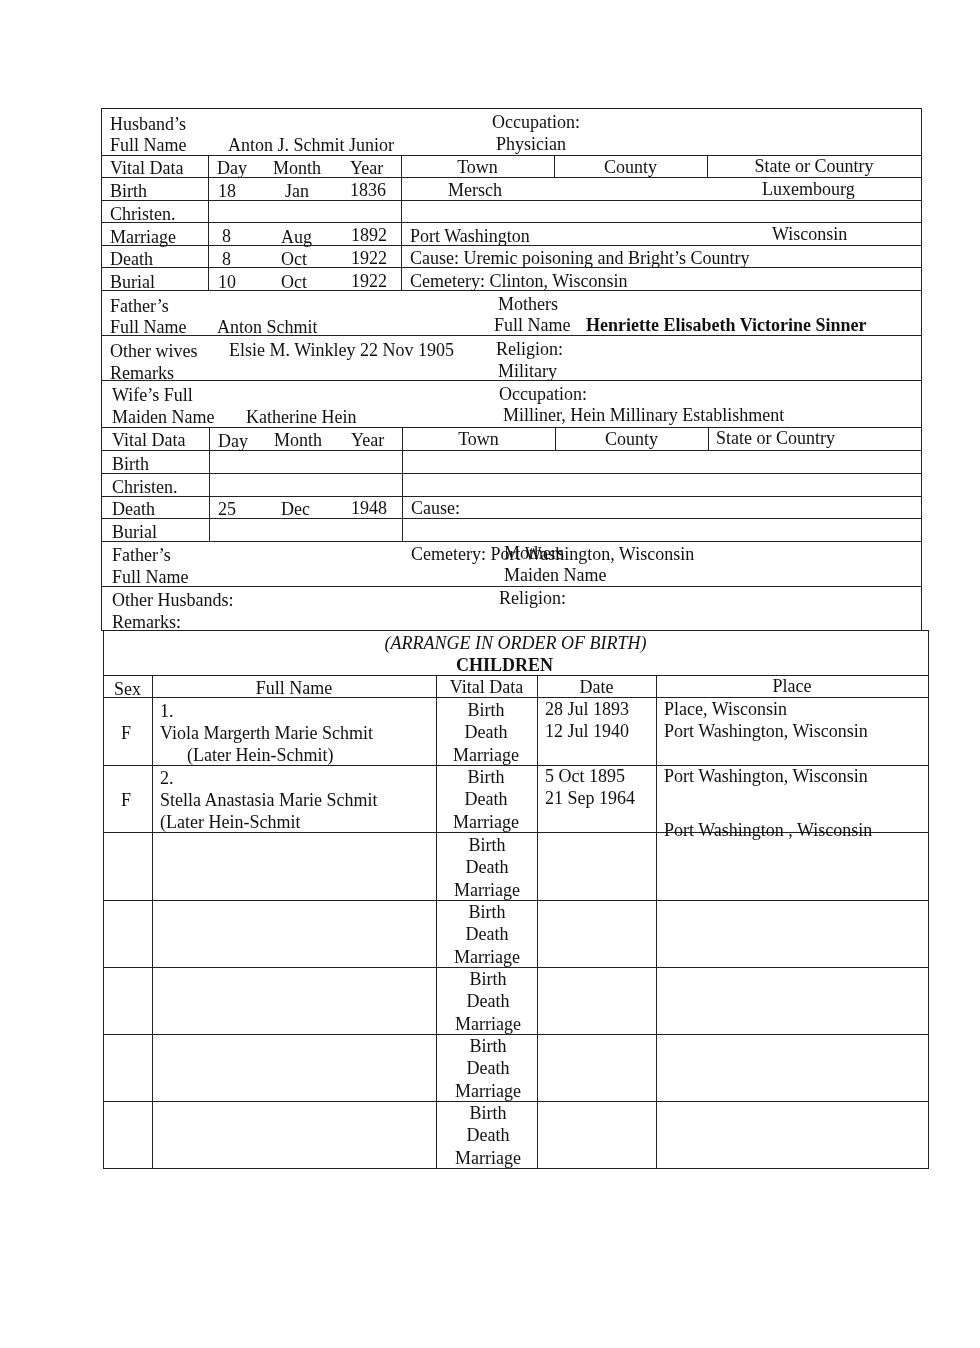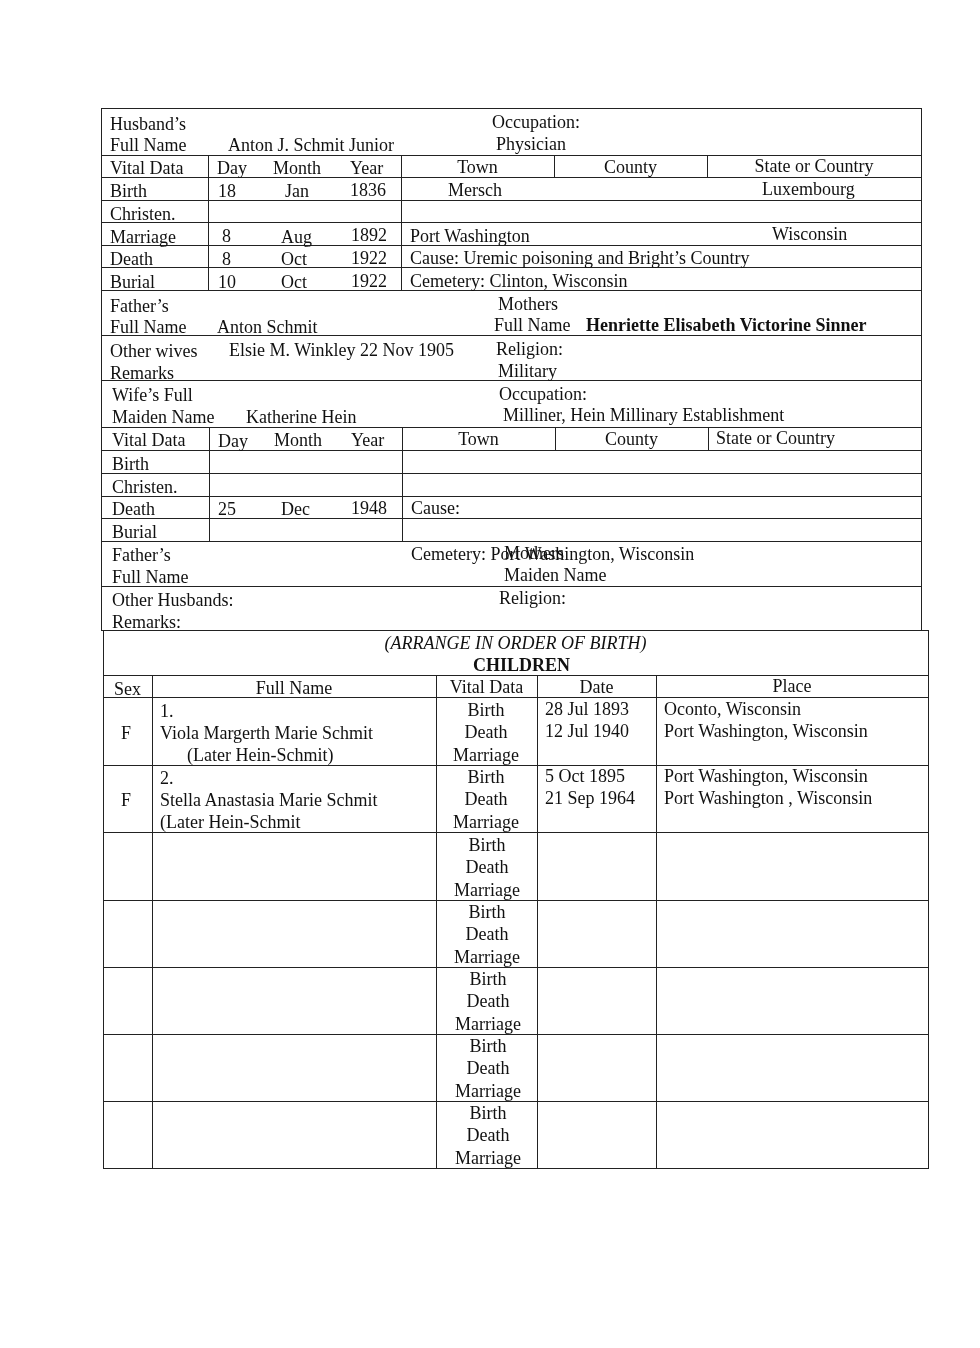--- a/index.html
+++ b/index.html
@@ -161,58 +161,58 @@
   <span class="t" style="left:504px; top:543px;">Mothers</span>
   <span class="t" style="left:504px; top:565px;">Maiden Name</span>
 
   <span class="t" style="left:112px; top:590px;">Other Husbands:</span>
   <span class="t" style="left:112px; top:612px;">Remarks:</span>
   <span class="t" style="left:499px; top:588px;">Religion:</span>
 </section>
 
 <section>
   <span class="t i c" style="left:103px; width:825px; top:633px;">(ARRANGE IN ORDER OF BIRTH)</span>
-  <span class="t b c" style="left:109px; width:825px; top:655px;">CHILDREN</span>
+  <span class="t b c" style="left:92px; width:825px; top:655px;">CHILDREN</span>
 
   <span class="t c" style="left:103px; width:49px; top:679px;">Sex</span>
   <span class="t c" style="left:152px; width:284px; top:678px;">Full Name</span>
   <span class="t c" style="left:436px; width:101px; top:677px;">Vital Data</span>
   <span class="t c" style="left:537px; width:119px; top:677px;">Date</span>
   <span class="t c" style="left:656px; width:272px; top:676px;">Place</span>
 
   <div>
     <span class="t" style="left:121px; top:723px;">F</span>
     <span class="t" style="left:160px; top:701px;">1.</span>
     <span class="t" style="left:160px; top:723px;">Viola Margerth Marie Schmit</span>
     <span class="t" style="left:160px; top:745px;margin-left:27px;">(Later Hein-Schmit)</span>
     <div class="vd-label" style="left:436px; top:699px;">
       <div>Birth</div>
       <div>Death</div>
       <div>Marriage</div>
     </div>
     <span class="t" style="left:545px; top:699px;">28 Jul 1893</span>
     <span class="t" style="left:545px; top:721px;">12 Jul 1940</span>
-    <span class="t" style="left:664px; top:699px;">Oconto, Wisconsin</span>
+    <span class="t" style="left:664px; top:699px;">Place, Wisconsin</span>
     <span class="t" style="left:664px; top:721px;">Port Washington, Wisconsin</span>
   </div>
 
   <div>
     <span class="t" style="left:121px; top:790px;">F</span>
     <span class="t" style="left:160px; top:768px;">2.</span>
     <span class="t" style="left:160px; top:790px;">Stella Anastasia Marie Schmit</span>
     <span class="t" style="left:160px; top:812px;">(Later Hein-Schmit</span>
     <div class="vd-label" style="left:436px; top:766px;">
       <div>Birth</div>
       <div>Death</div>
       <div>Marriage</div>
     </div>
     <span class="t" style="left:545px; top:766px;">5 Oct 1895</span>
     <span class="t" style="left:545px; top:788px;">21 Sep 1964</span>
     <span class="t" style="left:664px; top:766px;">Port Washington, Wisconsin</span>
-    <span class="t" style="left:664px; top:788px;">Port Washington , Wisconsin</span>
+    <span class="t" style="left:664px; top:820px;">Port Washington , Wisconsin</span>
   </div>
 
   <div class="vd-label" style="left:437px; top:834px;">
     <div>Birth</div>
     <div>Death</div>
     <div>Marriage</div>
   </div>
   <div class="vd-label" style="left:437px; top:901px;">
     <div>Birth</div>
     <div>Death</div>

